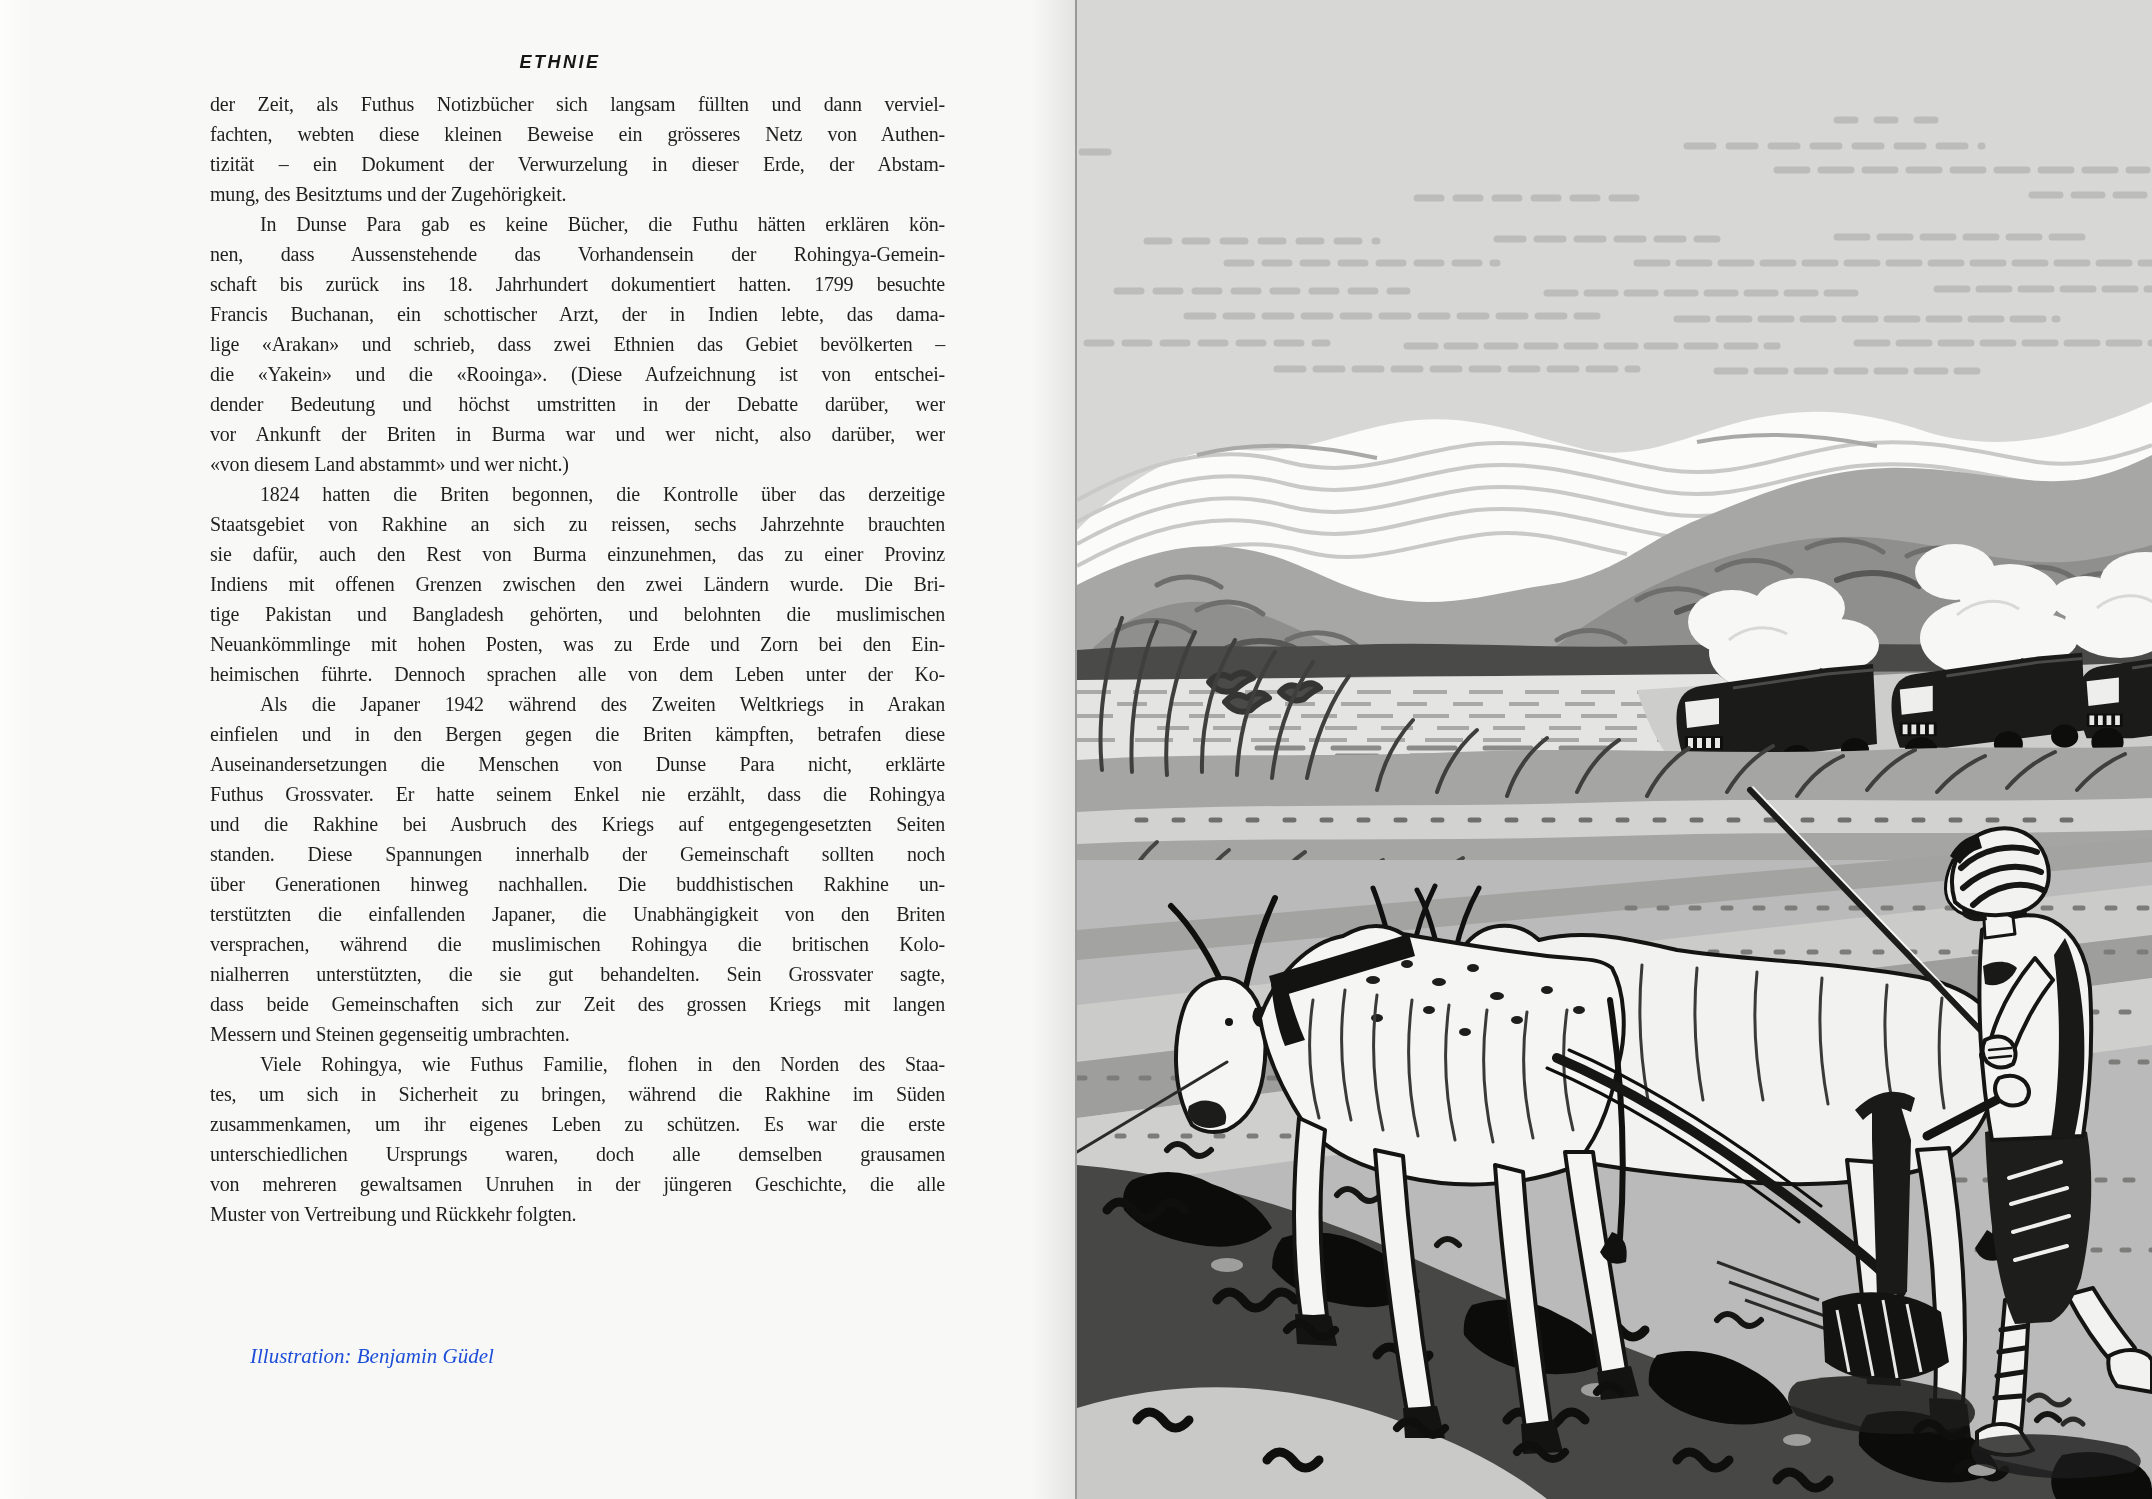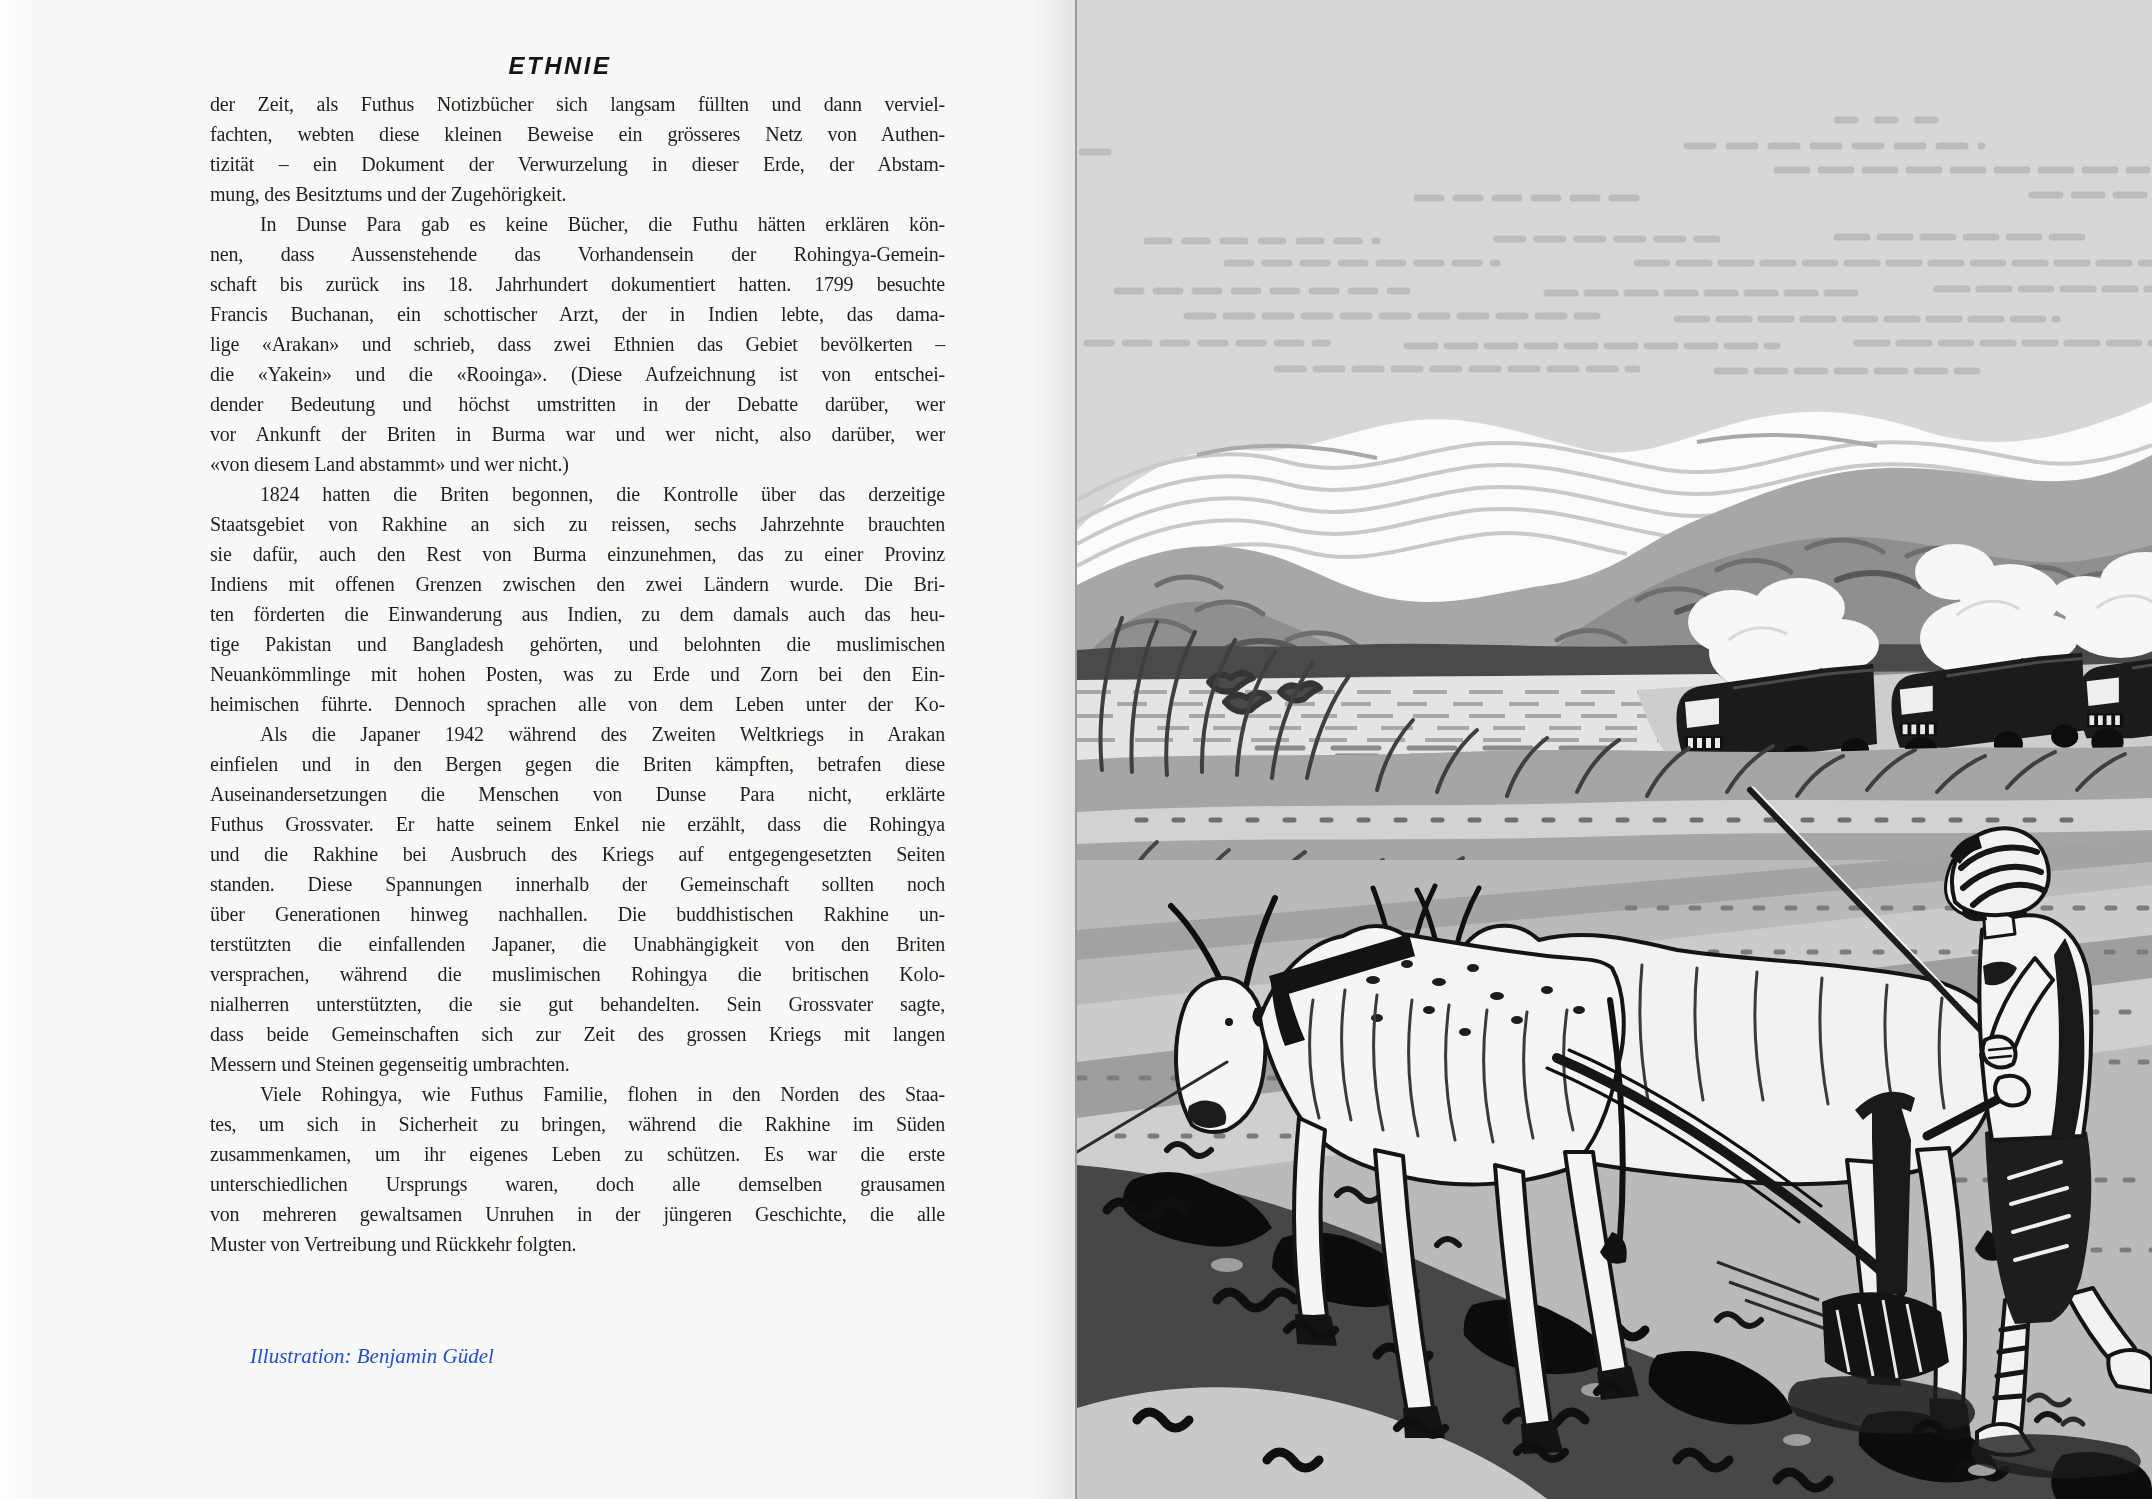--- a/index.html
+++ b/index.html
@@ -7,21 +7,21 @@
           font-family:"Liberation Serif",serif;color:#1f1f1e;}
   
   #page-left{position:absolute;left:0;top:0;width:1077px;height:1499px;background:#f8f8f6;}
   #page-left .edge-light{position:absolute;left:0;top:0;width:30px;height:100%;
       background:linear-gradient(to right,#fdfdfc, rgba(253,253,252,0));}
   #page-left .spine-shade{position:absolute;right:0;top:0;width:46px;height:100%;
       background:linear-gradient(to right, rgba(0,0,0,0), rgba(0,0,0,0.085));}
   #spine-line{position:absolute;left:1075px;top:0;width:3px;height:1499px;background:#9a9a98;}
   #kicker{position:absolute;left:210px;top:52px;width:700px;text-align:center;
       font-family:"Liberation Sans",sans-serif;font-weight:bold;font-style:italic;
-      font-size:24px;letter-spacing:2.5px;color:#161615;}
+      font-size:18px;letter-spacing:2.5px;color:#161615;}
   #text-col{position:absolute;left:210px;top:89px;width:735px;font-size:20px;
       letter-spacing:-0.2px;line-height:30px;}
   .line{white-space:nowrap;height:30px;text-align:justify;text-align-last:justify;}
   .line.end{text-align:right;text-align-last:left;}
   .line.indent{text-indent:50px;}
   #caption{position:absolute;left:250px;top:1344px;font-style:italic;font-size:21px;
       letter-spacing:0;color:#1d4ed8;}
   
   #page-right{position:absolute;left:1077px;top:0;width:1075px;height:1499px;background:#d7d7d6;}
   #page-right svg{display:block;}
@@ -51,21 +51,20 @@
         <div class="line">die «Yakein» und die «Rooinga». (Diese Aufzeichnung ist von entschei-</div>
         <div class="line">dender Bedeutung und höchst umstritten in der Debatte darüber, wer</div>
         <div class="line">vor Ankunft der Briten in Burma war und wer nicht, also darüber, wer</div>
         <div class="line end">«von diesem Land abstammt» und wer nicht.)</div>
       </div>
       <div>
         <div class="line indent">1824 hatten die Briten begonnen, die Kontrolle über das derzeitige</div>
         <div class="line">Staatsgebiet von Rakhine an sich zu reissen, sechs Jahrzehnte brauchten</div>
         <div class="line">sie dafür, auch den Rest von Burma einzunehmen, das zu einer Provinz</div>
         <div class="line">Indiens mit offenen Grenzen zwischen den zwei Ländern wurde. Die Bri-</div>
-        <div class="line">ten förderten die Einwanderung aus Indien, zu dem damals auch das heu-</div>
         <div class="line">tige Pakistan und Bangladesh gehörten, und belohnten die muslimischen</div>
         <div class="line">Neuankömmlinge mit hohen Posten, was zu Erde und Zorn bei den Ein-</div>
         <div class="line">heimischen führte. Dennoch sprachen alle von dem Leben unter der Ko-</div>
       </div>
       <div>
         <div class="line indent">Als die Japaner 1942 während des Zweiten Weltkriegs in Arakan</div>
         <div class="line">einfielen und in den Bergen gegen die Briten kämpften, betrafen diese</div>
         <div class="line">Auseinandersetzungen die Menschen von Dunse Para nicht, erklärte</div>
         <div class="line">Futhus Grossvater. Er hatte seinem Enkel nie erzählt, dass die Rohingya</div>
         <div class="line">und die Rakhine bei Ausbruch des Kriegs auf entgegengesetzten Seiten</div>

